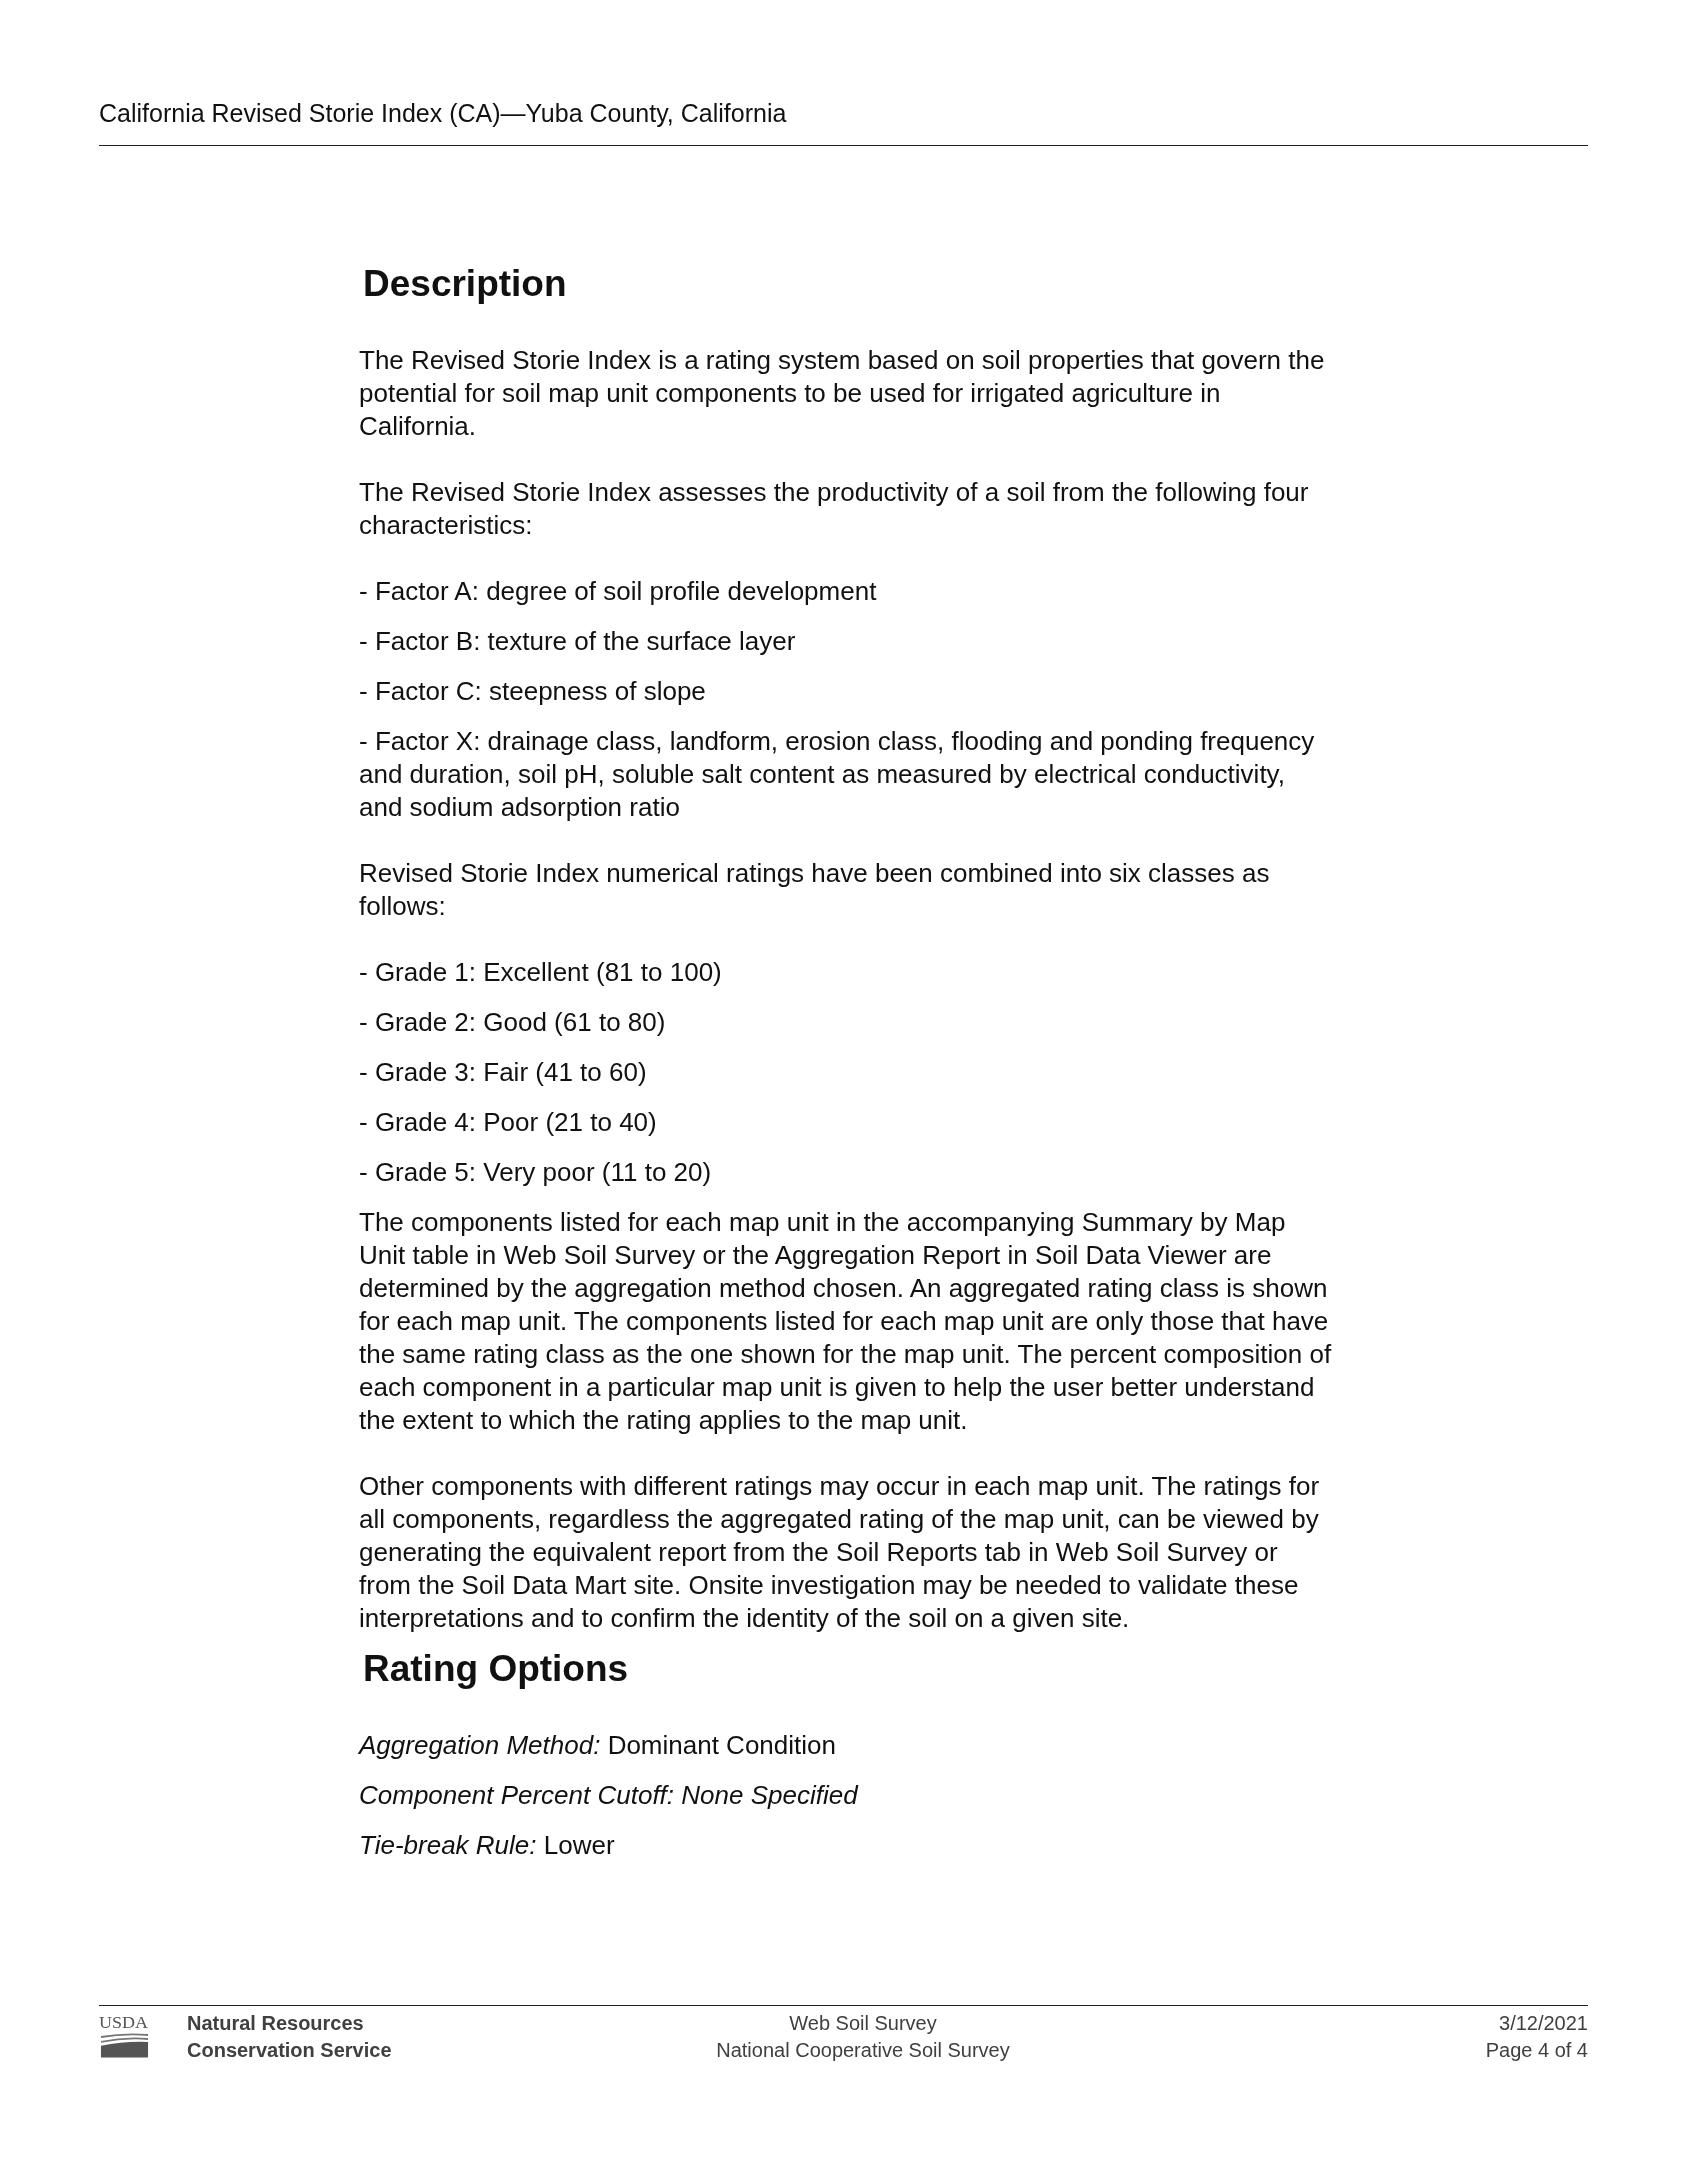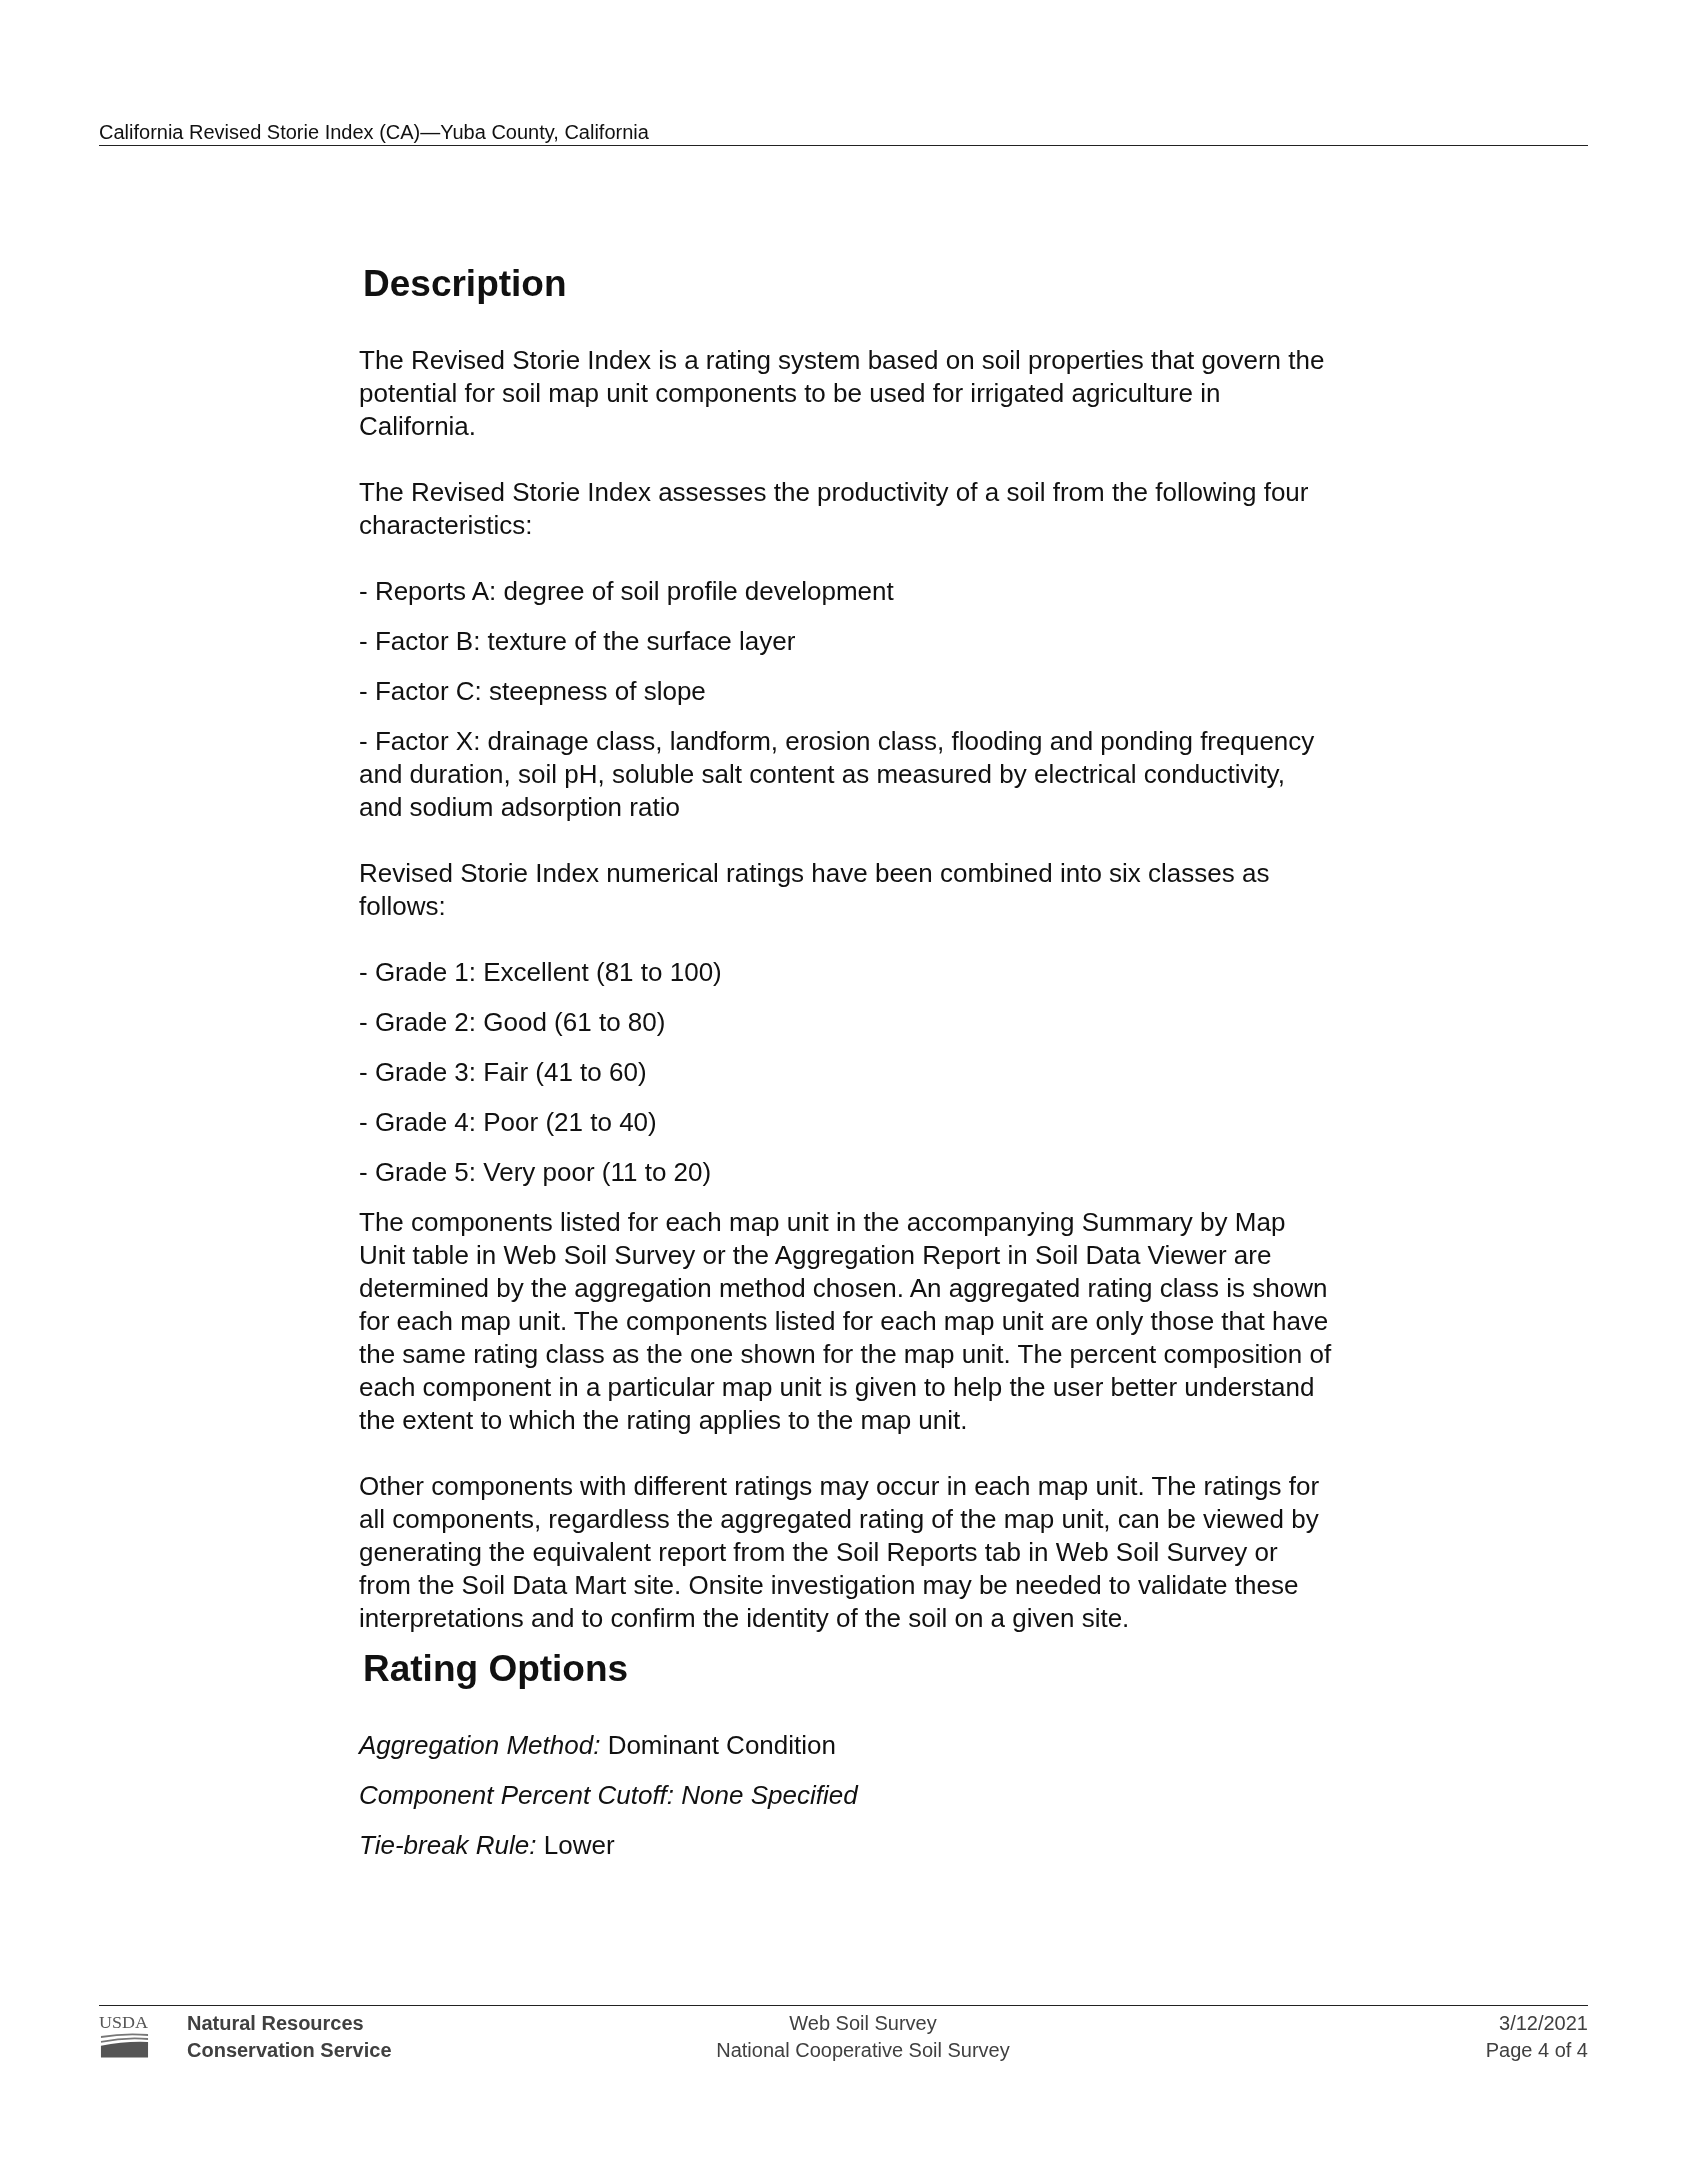--- a/index.html
+++ b/index.html
@@ -2,21 +2,21 @@
 <html><head>
 <meta charset="utf-8">
 <style>
   html, body { margin: 0; padding: 0; background: #ffffff; }
   body {
     width: 1683px; height: 2178px; position: relative; overflow: hidden;
     font-family: "Liberation Sans", sans-serif; color: #111111;
   }
   .header-title {
     position: absolute; left: 99px; top: 99px;
-    font-size: 20px; color: #111; margin-top: 22px;
+    font-size: 25px; color: #111;
   }
   .rule-top {
     position: absolute; left: 99px; top: 145px; width: 1489px; height: 0;
     border-top: 1.5px solid #222;
   }
   .content {
     position: absolute; left: 347px; top: 246px; width: 1000px;
     font-size: 26px; line-height: 33px; color: #111;
   }
   .content h2 {
@@ -56,21 +56,21 @@
 <body>
 
 <div class="header-title">California Revised Storie Index (CA)—Yuba County, California</div>
 <div class="rule-top"></div>
 
 <div class="content">
   <h2 class="h-desc">Description</h2>
   <p class="para">The Revised Storie Index is a rating system based on soil properties that govern the potential for soil map unit components to be used for irrigated agriculture in California.</p>
   <p class="para">The Revised Storie Index assesses the productivity of a soil from the following four characteristics:</p>
 
-  <p class="bullet">- Reports A: degree of soil profile development</p>
+  <p class="bullet">- Factor A: degree of soil profile development</p>
   <p class="bullet">- Factor B: texture of the surface layer</p>
   <p class="bullet">- Factor C: steepness of slope</p>
   <p class="bullet-last">- Factor X: drainage class, landform, erosion class, flooding and ponding frequency and duration, soil pH, soluble salt content as measured by electrical conductivity, and sodium adsorption ratio</p>
 
   <p class="para">Revised Storie Index numerical ratings have been combined into six classes as follows:</p>
 
   <p class="bullet">- Grade 1: Excellent (81 to 100)</p>
   <p class="bullet">- Grade 2: Good (61 to 80)</p>
   <p class="bullet">- Grade 3: Fair (41 to 60)</p>
   <p class="bullet">- Grade 4: Poor (21 to 40)</p>

